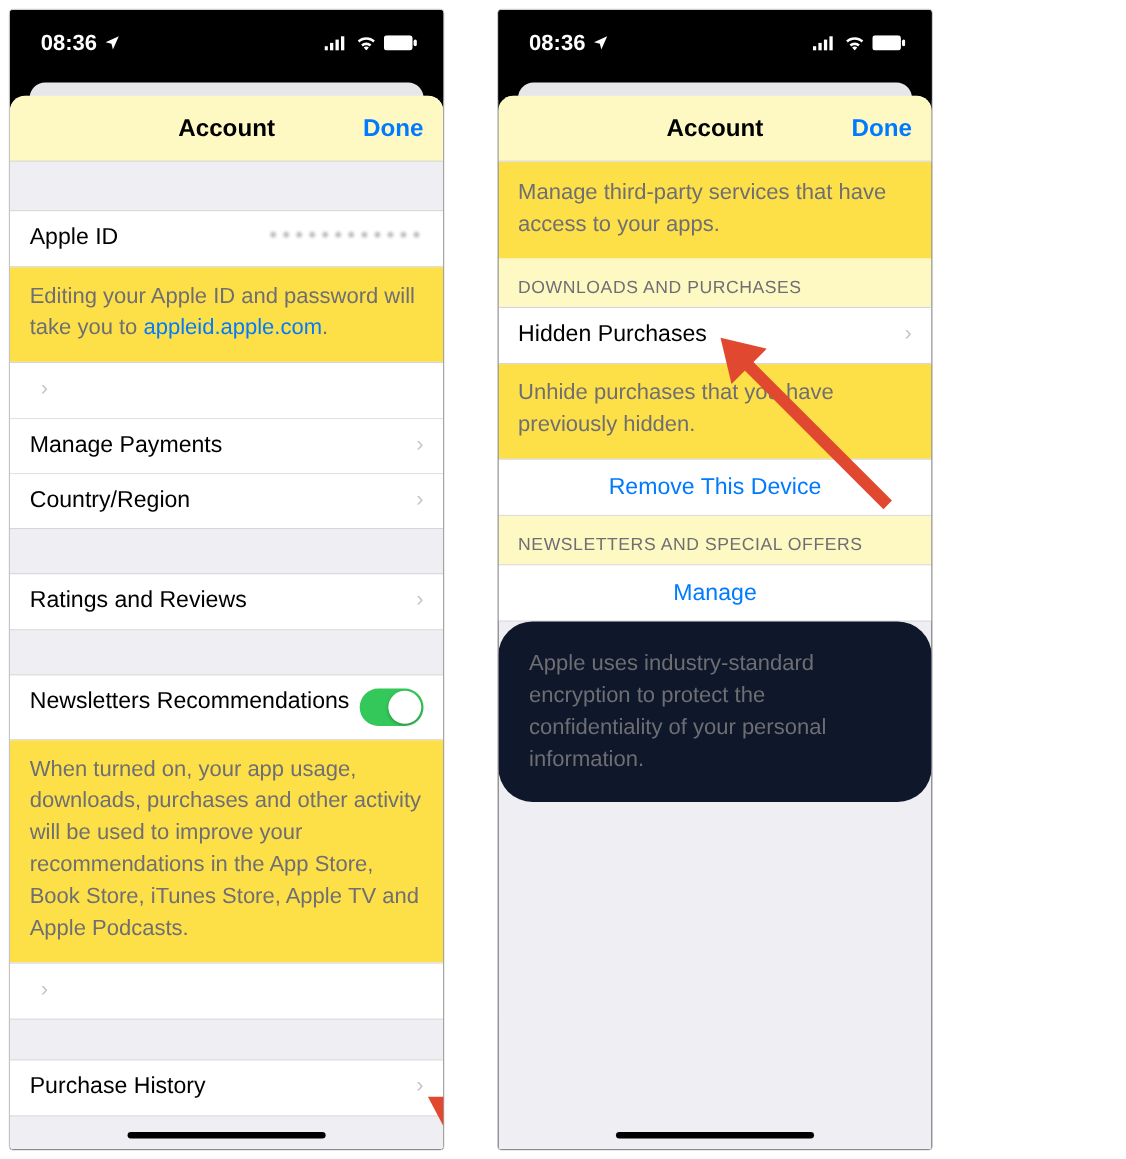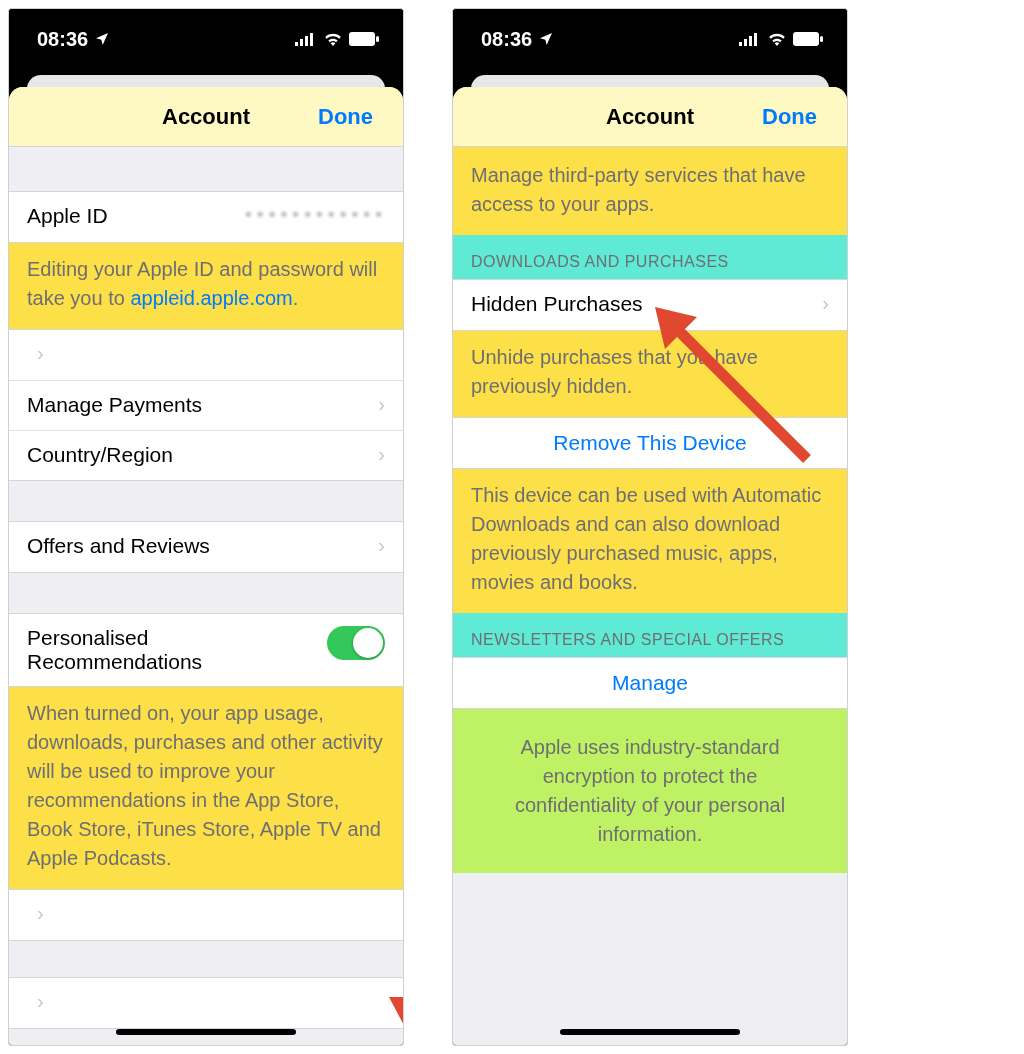--- a/index.html
+++ b/index.html
@@ -71,21 +71,21 @@
     border-bottom: 1px solid #d6d6da;
     background: #fef9c3;
   }
   .nav-title {
     font-size: 22px;
     font-weight: 700;
     color: #000;
   }
   .nav-done {
     position: absolute;
-    right: 30px;
+    right: 18px;
     font-size: 22px;
     font-weight: 600;
     color: #007aff;
   }
   .content {
     flex: 1;
     overflow: hidden;
   }
   .spacer { height: 44px; }
   .group {
@@ -123,21 +123,21 @@
     color: #6e6e73;
     background: #fde047;
   }
   .footer-text .link { color: #007aff; }
   .section-header {
     padding: 18px 18px 8px 18px;
     font-size: 16px;
     letter-spacing: 0.5px;
     color: #6e6e73;
     text-transform: uppercase;
-    background: #5eead4;
+    background: #fef9c3;
   }
   .toggle {
     width: 58px;
     height: 34px;
     border-radius: 17px;
     background: #34c759;
     position: relative;
     flex-shrink: 0;
   }
   .toggle::after {
@@ -158,22 +158,22 @@
     font-size: 21px;
     background: #fff;
   }
   .center-link-row + .center-link-row { border-top: 1px solid #e2e2e6; }
   .center-link { color: #007aff; }
   .footer-center {
     padding: 24px 28px;
     font-size: 20px;
     line-height: 1.45;
     color: #6e6e73;
-    text-align: center;
-    background: #bef264;
+    background: #0f172a;
+    border-radius: 31px;
   }
   .home-indicator {
     position: absolute;
     bottom: 10px;
     left: 50%;
     transform: translateX(-50%);
     width: 180px;
     height: 6px;
     background: #000;
     border-radius: 3px;
@@ -254,45 +254,46 @@
         <div class="row">
           <div class="row-label">Country/Region</div>
           <span class="chevron">›</span>
         </div>
       </div>
 
       <div style="height:40px"></div>
 
       <div class="group">
         <div class="row">
-          <div class="row-label">Offers and Reviews</div>
+          <div class="row-label">Ratings and Reviews</div>
           <span class="chevron">›</span>
         </div>
       </div>
 
       <div style="height:40px"></div>
 
       <div class="group">
         <div class="row">
-          <div class="row-label">Personalised Recommendations</div>
+          <div class="row-label">Newsletters Recommendations</div>
           <div class="toggle"></div>
         </div>
       </div>
       <div class="footer-text">When turned on, your app usage, downloads, purchases and other activity will be used to improve your recommendations in the App&nbsp;Store, Book&nbsp;Store, iTunes&nbsp;Store, Apple&nbsp;TV and Apple&nbsp;Podcasts.</div>
 
       <div class="group">
         <div class="row">
           <span class="chevron">›</span>
         </div>
       </div>
 
       <div style="height:36px"></div>
 
       <div class="group">
         <div class="row">
+          <div class="row-label">Purchase History</div>
           <span class="chevron">›</span>
         </div>
       </div>
 
     </div>
     <div class="home-indicator"></div>
   </div>
 
   <div class="arrow" style="left:370px; top:798px;">
     <svg width="60" height="230" viewBox="0 0 60 230">
@@ -353,21 +354,20 @@
           <span class="chevron">›</span>
         </div>
       </div>
       <div class="footer-text">Unhide purchases that you have previously hidden.</div>
 
       <div class="group">
         <div class="center-link-row">
           <span class="center-link">Remove This Device</span>
         </div>
       </div>
-      <div class="footer-text">This device can be used with Automatic Downloads and can also download previously purchased music, apps, movies and books.</div>
 
       <div class="section-header">Newsletters and Special Offers</div>
       <div class="group">
         <div class="center-link-row">
           <span class="center-link">Manage</span>
         </div>
       </div>
 
       <div class="footer-center">Apple uses industry-standard encryption to protect the confidentiality of your personal information.</div>
 

